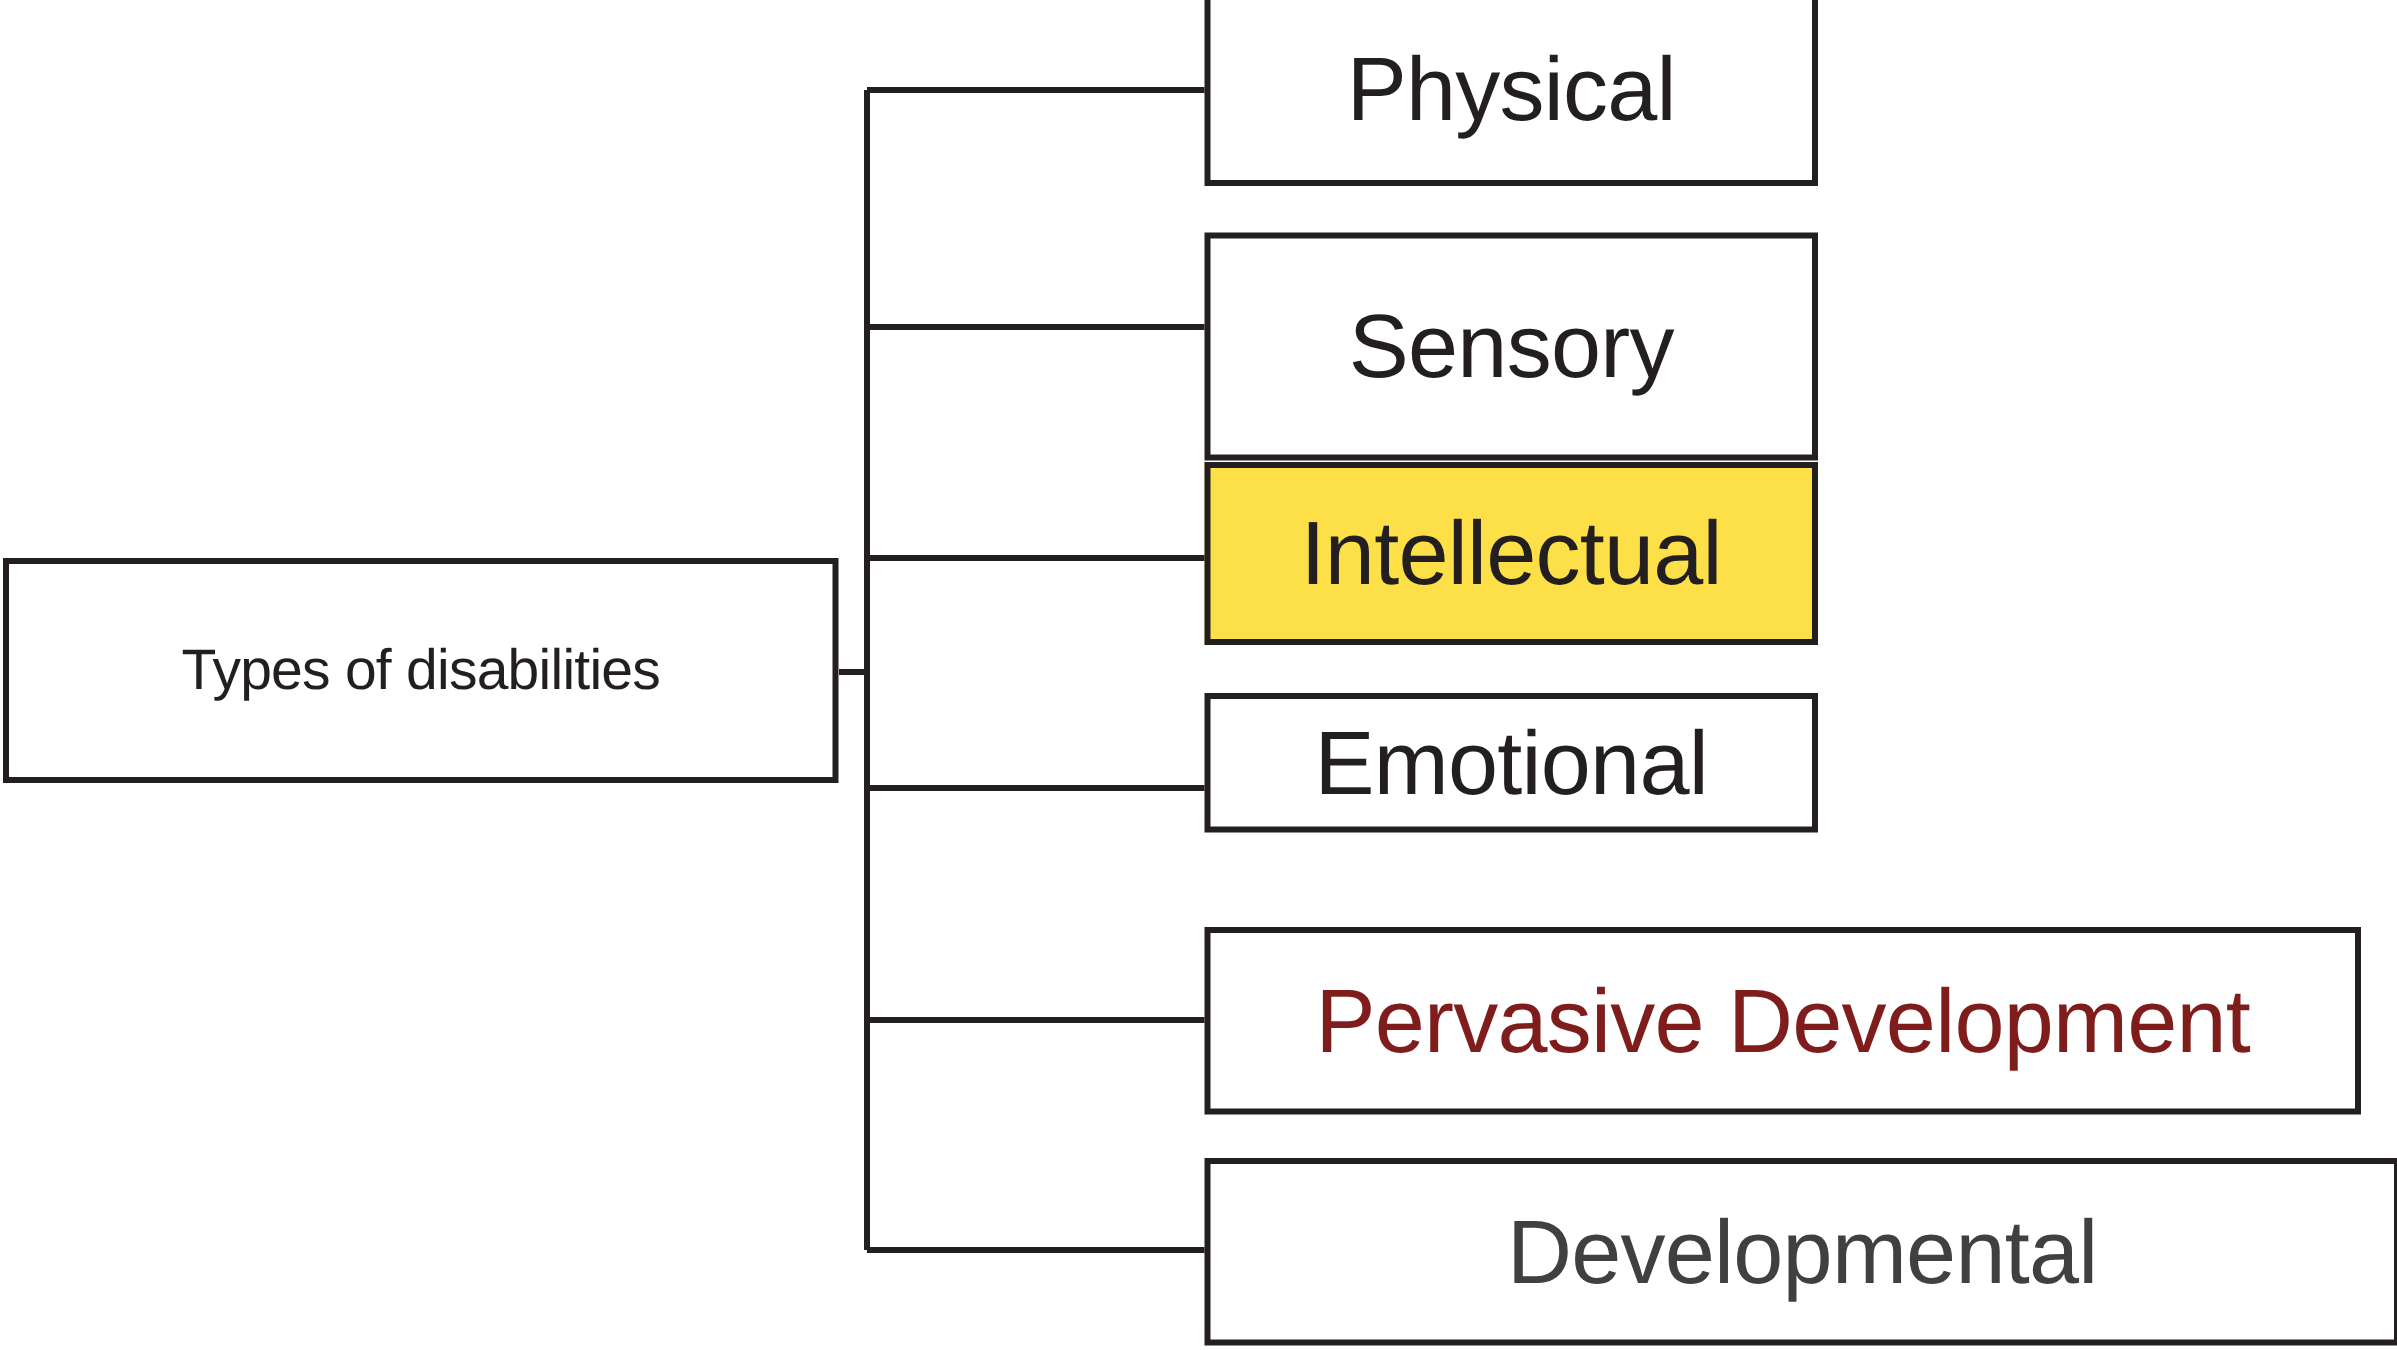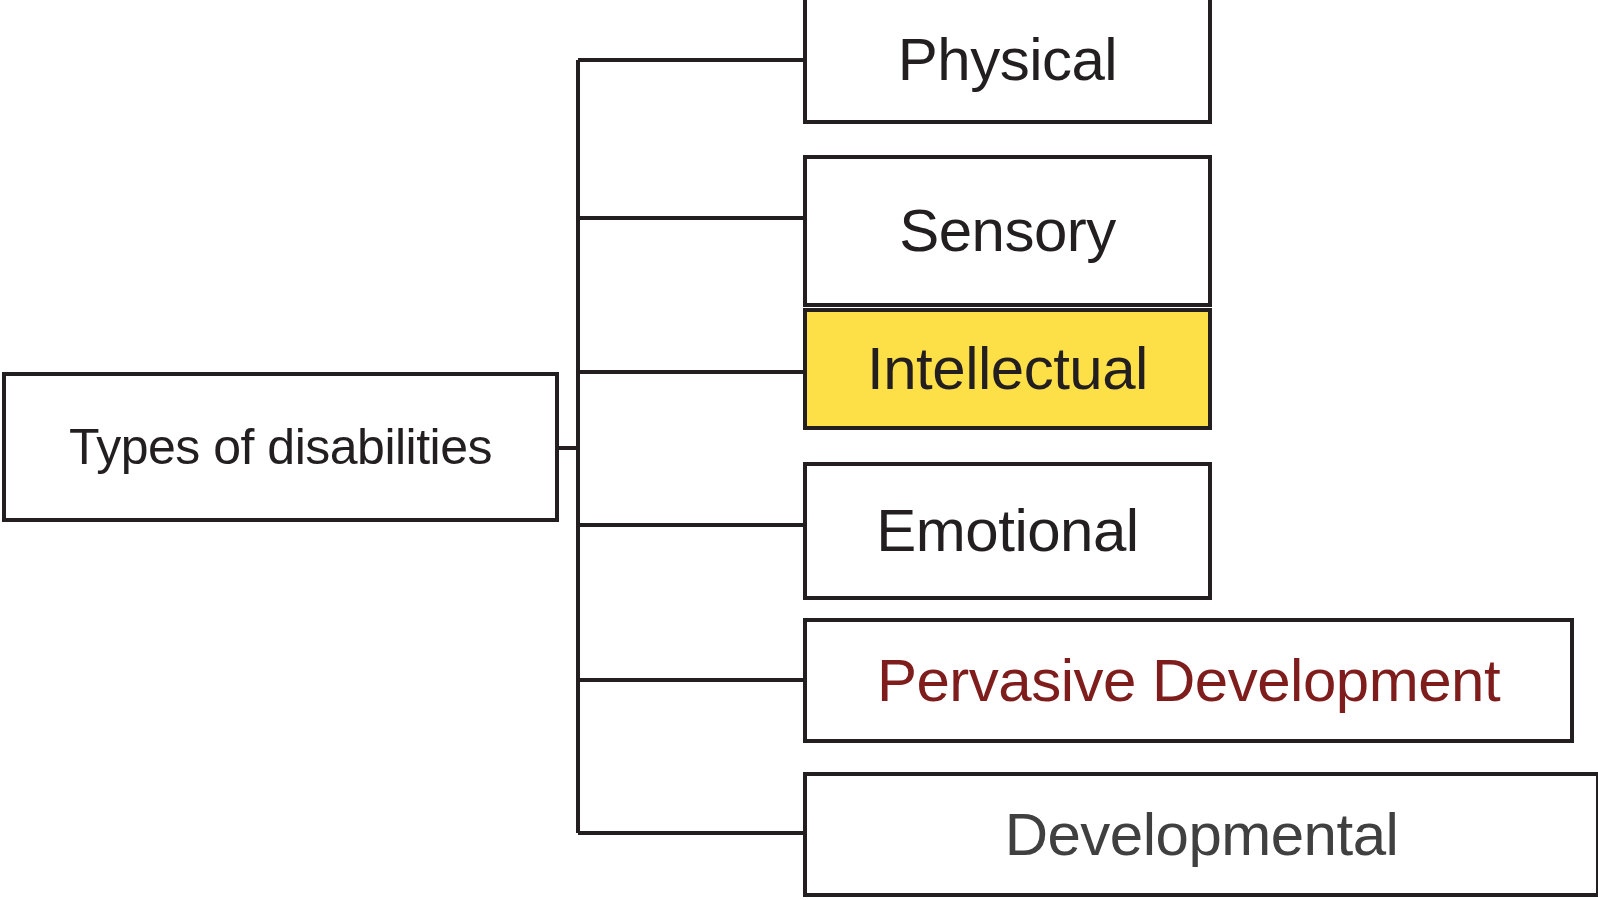--- a/index.html
+++ b/index.html
@@ -35,21 +35,21 @@
     color: #231f20;
     font-family: "Liberation Sans", sans-serif;
     font-weight: 400;
     font-size: 60px;
     line-height: 1;
     letter-spacing: -0.5px;
     white-space: nowrap;
     user-select: none;
   }
   .root-box .node-label {
-    font-size: 50px;
+    font-size: 38px;
   }
 </style>
 </head>
 <body>
 
 <div id="canvas">
 
   <svg id="diagram-svg" viewBox="0 0 1598 900" xmlns="http://www.w3.org/2000/svg">
     <g id="lines-group" stroke="#231f20" stroke-width="4" fill="none" shape-rendering="crispEdges">
         <line x1="559" y1="448" x2="578" y2="448"></line>
@@ -70,21 +70,21 @@
   <div id="children-layer">
       <div class="node-box" style="left: 803px; top: -4px; width: 409px; height: 128px; border-color: rgb(35, 31, 32); background: rgb(255, 255, 255); border-width: 4px;">
         <span class="node-label" style="color: rgb(35, 31, 32);">Physical</span>
       </div>
       <div class="node-box" style="left: 803px; top: 155px; width: 409px; height: 152px; border-color: rgb(35, 31, 32); background: rgb(255, 255, 255); border-width: 4px;">
         <span class="node-label" style="color: rgb(35, 31, 32);">Sensory</span>
       </div>
       <div class="node-box" style="left: 803px; top: 308px; width: 409px; height: 122px; border-color: rgb(35, 31, 32); background: #fde047; border-width: 4px;">
         <span class="node-label" style="color: rgb(35, 31, 32);">Intellectual</span>
       </div>
-      <div class="node-box" style="left: 803px; top: 462px; width: 409px; height: 138px; border-color: rgb(35, 31, 32); background: rgb(255, 255, 255); border-width: 4px;">
+      <div class="node-box" style="left: 803px; top: 462px; width: 409px; height: 93px; border-color: rgb(35, 31, 32); background: rgb(255, 255, 255); border-width: 4px;">
         <span class="node-label" style="color: rgb(35, 31, 32);">Emotional</span>
       </div>
       <div class="node-box" style="left: 803px; top: 618px; width: 771px; height: 125px; border-color: rgb(35, 31, 32); background: rgb(255, 255, 255); border-width: 4px;">
         <span class="node-label" style="color: #7f1d1d;">Pervasive Development</span>
       </div>
       <div class="node-box" style="left: 803px; top: 772px; width: 797px; height: 125px; border-color: rgb(35, 31, 32); background: rgb(255, 255, 255); border-width: 4px;">
         <span class="node-label" style="color: #404040;">Developmental</span>
       </div>
     </div>
 

